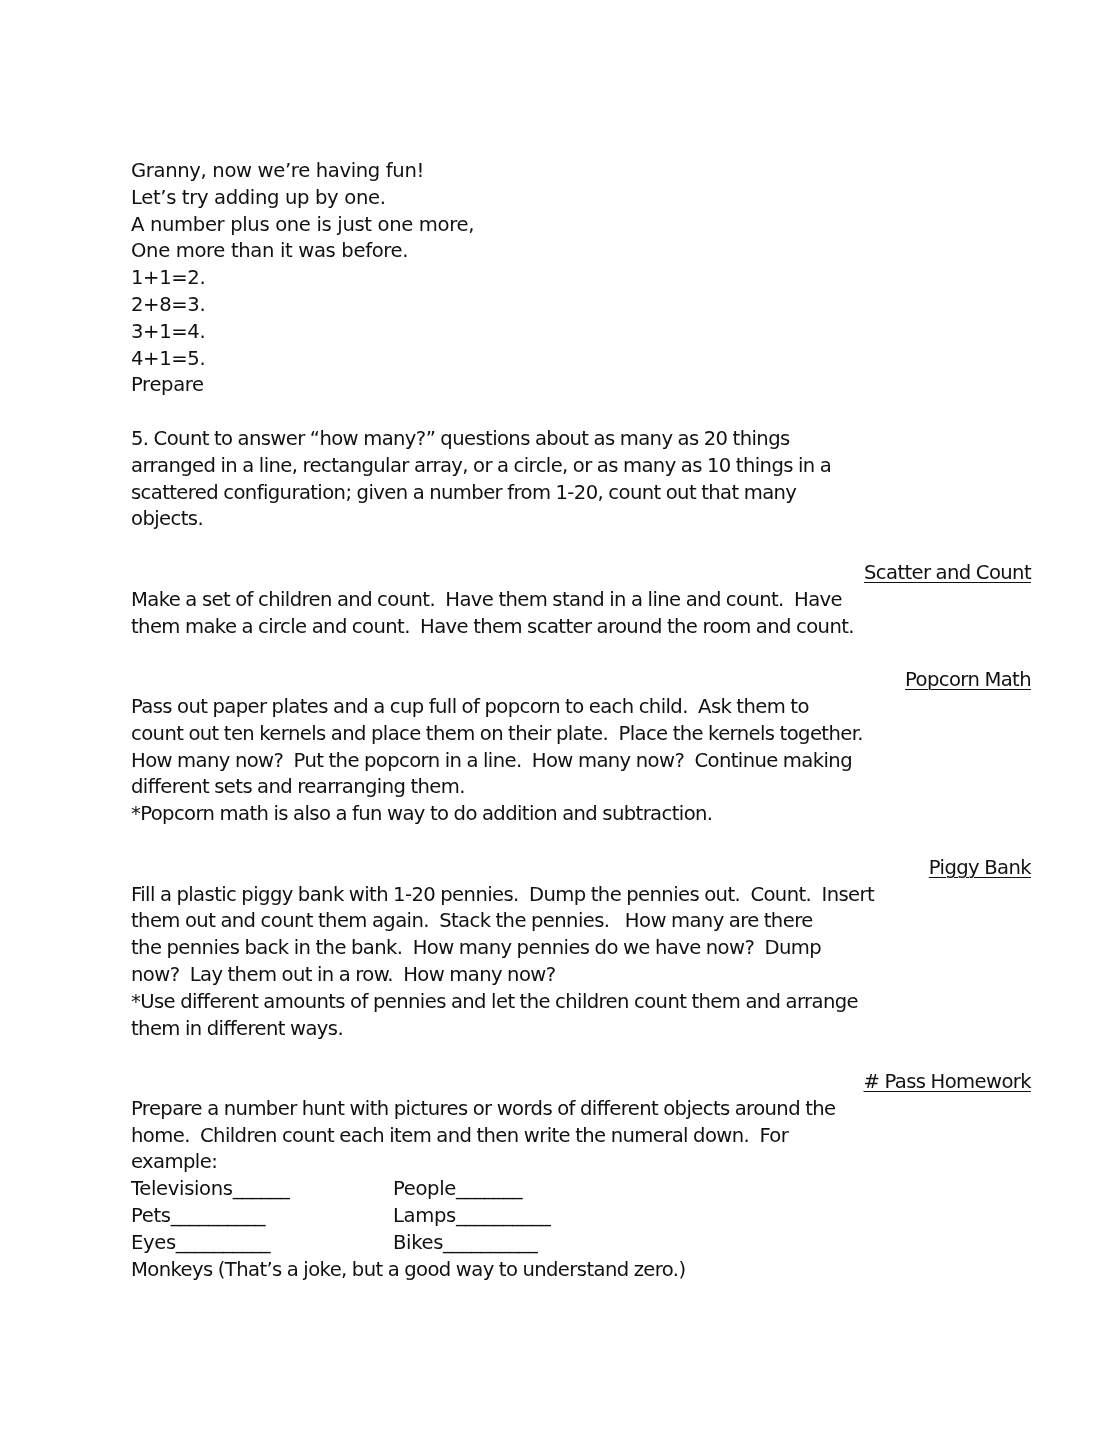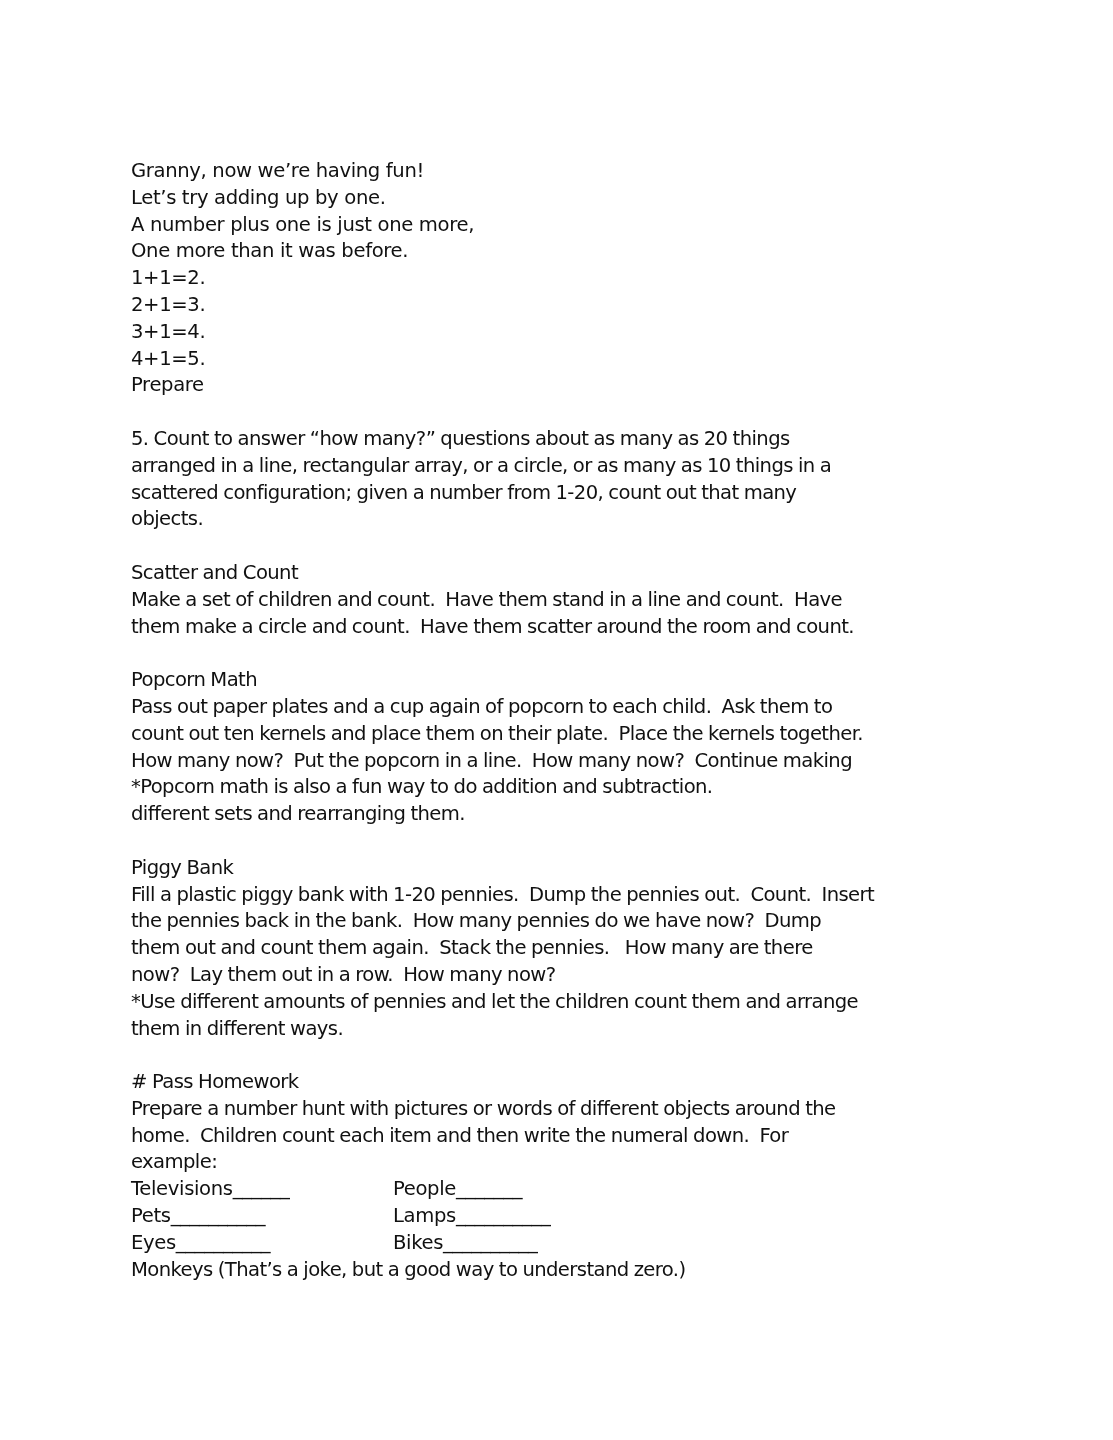--- a/index.html
+++ b/index.html
@@ -27,22 +27,24 @@
     .line {
       display: block;
       white-space: pre;
       height: 26.8px;
     }
     .blank {
       display: block;
       height: 26.8px;
     }
     .heading {
+      text-decoration: underline;
       text-underline-offset: 3px;
       text-decoration-thickness: 1px;
+      text-align: right;
     }
     .para .line {
       letter-spacing: -0.6px;
       word-spacing: -0.5px;
     }
     .hunt-grid {
       display: grid;
       grid-template-columns: 262px 300px;
     }
     .hunt-cell {
@@ -54,21 +56,21 @@
 <body>
 
 <div class="page">
 
   <div class="song">
     <span class="line">Granny, now we’re having fun!</span>
     <span class="line">Let’s try adding up by one.</span>
     <span class="line">A number plus one is just one more,</span>
     <span class="line">One more than it was before.</span>
     <span class="line">1+1=2.</span>
-    <span class="line">2+1=3.</span>
+    <span class="line">2+8=3.</span>
     <span class="line">3+1=4.</span>
     <span class="line">4+1=5.</span>
     <span class="line">Prepare</span>
   </div>
 
   <span class="blank"></span>
 
   <div class="para">
     <span class="line">5. Count to answer “how many?” questions about as many as 20 things</span>
     <span class="line">arranged in a line, rectangular array, or a circle, or as many as 10 things in a</span>
@@ -81,34 +83,34 @@
   <div class="para">
     <span class="line heading">Scatter and Count</span>
     <span class="line">Make a set of children and count.  Have them stand in a line and count.  Have</span>
     <span class="line">them make a circle and count.  Have them scatter around the room and count.</span>
   </div>
 
   <span class="blank"></span>
 
   <div class="para">
     <span class="line heading">Popcorn Math</span>
-    <span class="line">Pass out paper plates and a cup again of popcorn to each child.  Ask them to</span>
+    <span class="line">Pass out paper plates and a cup full of popcorn to each child.  Ask them to</span>
     <span class="line">count out ten kernels and place them on their plate.  Place the kernels together.</span>
     <span class="line">How many now?  Put the popcorn in a line.  How many now?  Continue making</span>
+    <span class="line">different sets and rearranging them.</span>
     <span class="line">*Popcorn math is also a fun way to do addition and subtraction.</span>
-    <span class="line">different sets and rearranging them.</span>
   </div>
 
   <span class="blank"></span>
 
   <div class="para">
     <span class="line heading">Piggy Bank</span>
     <span class="line">Fill a plastic piggy bank with 1-20 pennies.  Dump the pennies out.  Count.  Insert</span>
+    <span class="line">them out and count them again.  Stack the pennies.   How many are there</span>
     <span class="line">the pennies back in the bank.  How many pennies do we have now?  Dump</span>
-    <span class="line">them out and count them again.  Stack the pennies.   How many are there</span>
     <span class="line">now?  Lay them out in a row.  How many now?</span>
     <span class="line">*Use different amounts of pennies and let the children count them and arrange</span>
     <span class="line">them in different ways.</span>
   </div>
 
   <span class="blank"></span>
 
   <div class="para">
     <span class="line heading"># Pass Homework</span>
     <span class="line">Prepare a number hunt with pictures or words of different objects around the</span>

